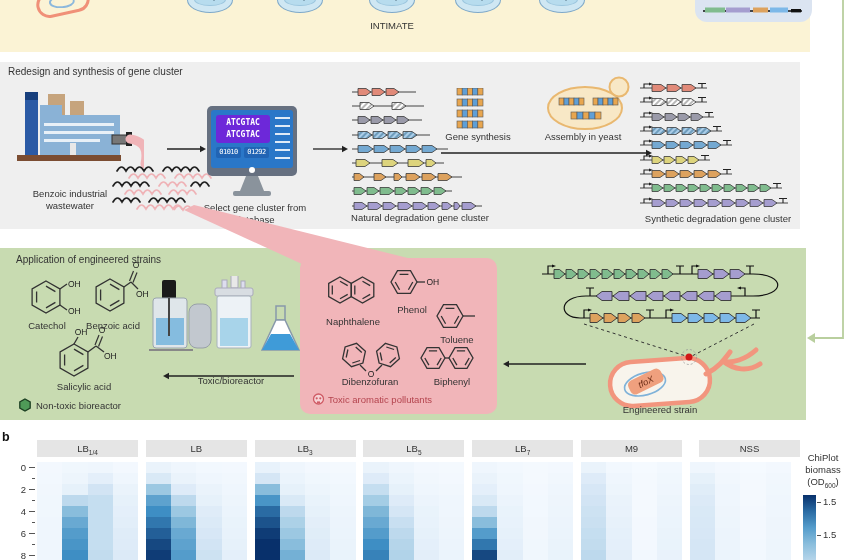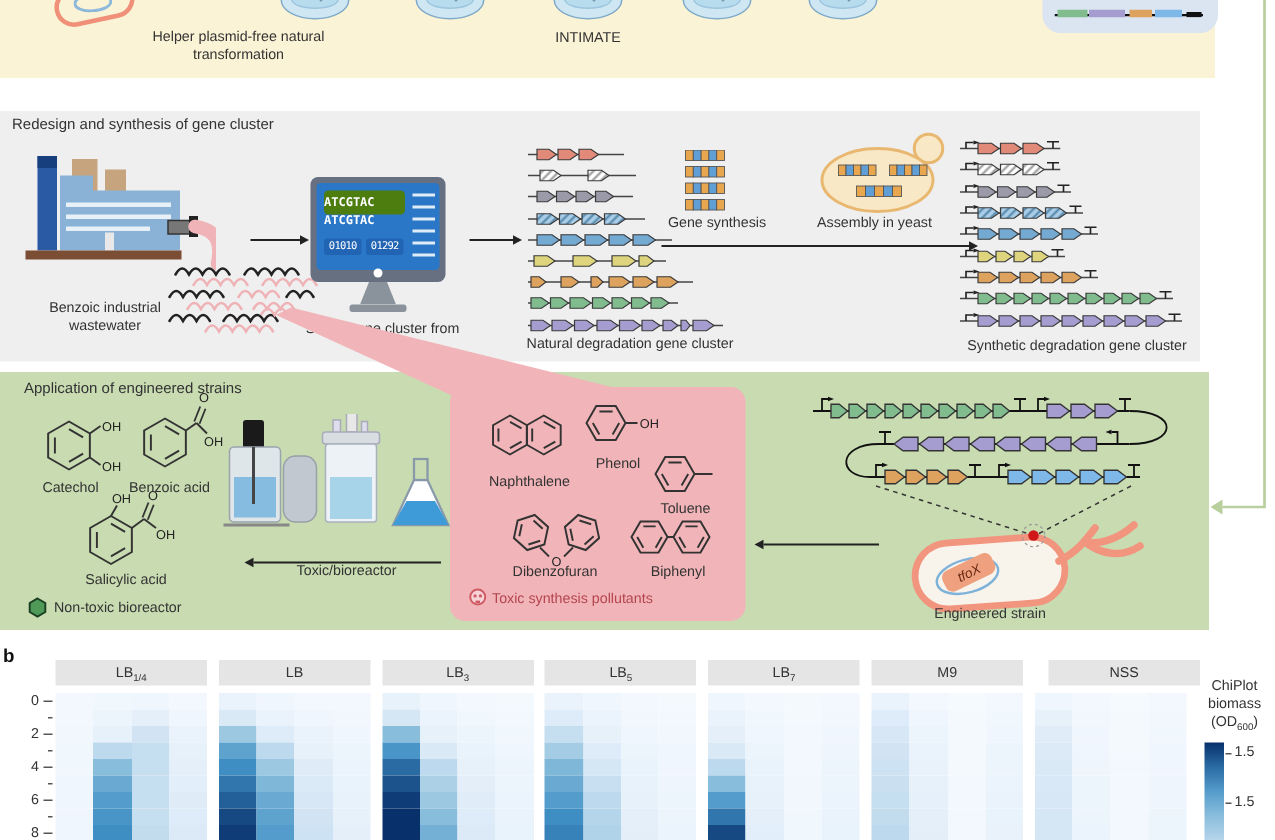--- a/index.html
+++ b/index.html
@@ -4,33 +4,33 @@
 <style>
 *{margin:0;padding:0;box-sizing:border-box}
 html,body{background:#fff}
 #root{position:relative;width:850px;height:560px;overflow:hidden;background:#fff;
   font-family:"Liberation Sans","DejaVu Sans",sans-serif;color:#333}
 .abs{position:absolute}
 .lbl{font-size:9.5px;line-height:11.5px;color:#333;text-align:center}
 .lbl-left{font-size:9.5px;line-height:11.5px;color:#333;text-align:left}
 .ttl{font-size:10px;color:#333}
 .panel-yellow{left:0;top:0;width:810px;height:52px;background:#fbf3d5}
-.panel-gray{left:0;top:74px;width:800px;height:167px;background:#efefef}
+.panel-gray{left:0;top:62px;width:800px;height:167px;background:#efefef}
 .panel-green{left:0;top:248px;width:806px;height:172px;background:#c8dbb1}
 .panel-b{left:0;top:430px;width:850px;height:130px;background:#fff;overflow:hidden}
 .pinkbox{left:300px;top:10px;width:197px;height:156px;background:#f1b5b9;border-radius:10px}
 .legendbox{left:695px;top:-20px;width:117px;height:42px;background:#dbe4f1;border-radius:12px}
 .dish{position:absolute;width:46px;height:26px;border-radius:50%;background:#cfe7f3;border:1.5px solid #7fa9c9}
 .dish i{position:absolute;left:6px;top:5px;width:32px;height:13px;border-radius:50%;background:#b7dcee;border:1px solid #9cc6de}
 .dish b{position:absolute;width:2px;height:2px;border-radius:50%}
 .plasmid-o{position:absolute;left:36px;top:-11px;width:54px;height:26px;border:3.5px solid #f09078;border-radius:13px;transform:rotate(-12deg)}
 .plasmid-o i{position:absolute;left:10px;top:3px;width:26px;height:13px;border:2px solid #8cb8dc;border-radius:50%;border-top-color:transparent;transform:rotate(8deg)}
 .mon-frame{width:90px;height:70px;background:#667080;border-radius:5px;position:relative}
 .mon-screen{position:absolute;left:4px;top:4px;right:4px;bottom:8px;background:#2a77c8;border-radius:3px}
-.mon-dna{position:absolute;left:5px;top:5px;width:54px;height:16px;background:#4d7c0f;border-radius:3px;color:#fff;font:bold 8px/12px "DejaVu Sans Mono",monospace;padding-top:2px}
+.mon-dna{position:absolute;left:5px;top:5px;width:54px;height:28px;background:#6d28d9;border-radius:3px;color:#fff;font:bold 8px/12px "DejaVu Sans Mono",monospace;text-align:center;padding-top:2px}
 .mon-chips{position:absolute;left:5px;top:37px;display:flex;gap:3px}
 .mon-chips span{display:block;width:25px;height:11px;background:#2164b4;border-radius:2px;color:#fff;font:7px/11px "DejaVu Sans Mono",monospace;text-align:center;letter-spacing:-0.5px}
 .mon-menu{position:absolute;right:3px;top:7px;width:15px}
 .mon-menu i{display:block;height:2px;background:rgba(255,255,255,.85);margin-bottom:6px}
 .mon-dot{position:absolute;left:42px;bottom:3px;width:6px;height:6px;border-radius:50%;background:#fff}
 .mon-stand{position:absolute;left:33px;top:70px;width:24px;height:15px;background:#8a939c;clip-path:polygon(25% 0,75% 0,100% 100%,0 100%)}
 .mon-base{position:absolute;left:26px;top:85px;width:38px;height:5px;background:#8a939c;border-radius:2px}
 .hm-head{position:absolute;top:10px;width:101px;height:17px;background:#e5e5e5;font-size:9.5px;line-height:17px;text-align:center;color:#333}
 .hm-head sub{font-size:6.5px}
 .hm-cell{position:absolute;width:25.3px;height:11px}
@@ -65,21 +65,20 @@
         </div>
         <div class="dish" style="left: 455px; top: -13px;">
           <i></i>
           <b style="left:25px;top:11px;background:#79a"></b>
         </div>
         <div class="dish" style="left: 539px; top: -13px;">
           <i></i>
           <b style="left:25px;top:11px;background:#79a"></b>
         </div>
       </div>
-    <div class="abs lbl" style="left:88px;top:19px;width:142px">Helper plasmid-free natural transformation</div>
     <div class="abs lbl" style="left:352px;top:20px;width:80px">INTIMATE</div>
     <div class="abs legendbox">
       <div class="leg-genes" id="legend-genes"><svg width="101" height="10">
             <line x1="0" y1="5" x2="99" y2="5" stroke="#111" stroke-width="1.5"></line>
             <rect x="2" y="1.5" width="20" height="5" fill="#80bc8e"></rect>
             <rect x="23" y="1.5" width="24" height="5" fill="#a59dcf"></rect>
             <rect x="50" y="1.5" width="15" height="5" fill="#dda25e"></rect>
             <rect x="67" y="1.5" width="18" height="5" fill="#7db8e8"></rect>
             <rect x="88" y="3" width="10" height="3.4" fill="#111"></rect>
           </svg></div>
@@ -512,21 +511,21 @@
       <div class="abs lbl" style="left:80px;top:46px;width:64px">Phenol</div>
       <div class="abs lbl" style="left:125px;top:76px;width:64px">Toluene</div>
       <div class="abs lbl" style="left:22px;top:118px;width:96px">Dibenzofuran</div>
       <div class="abs lbl" style="left:112px;top:118px;width:80px">Biphenyl</div>
       <div class="abs" id="skull" style="left:12px;top:134px"><svg width="13" height="13">
             <circle cx="6.5" cy="6" r="5" fill="#f6d3d6" stroke="#cf5a64" stroke-width="1.3"></circle>
             <circle cx="4.7" cy="5.3" r="1.1" fill="#cf5a64"></circle>
             <circle cx="8.3" cy="5.3" r="1.1" fill="#cf5a64"></circle>
             <rect x="5" y="8.4" width="3" height="1.6" fill="#cf5a64"></rect>
           </svg></div>
-      <div class="abs lbl-left" style="left:28px;top:136px;width:160px;color:#b4444e">Toxic synthesis pollutants</div>
+      <div class="abs lbl-left" style="left:28px;top:136px;width:160px;color:#b4444e">Toxic aromatic pollutants</div>
     </div>
 
     <div class="abs" id="arrow5" style="left:502px;top:107px"><svg width="88" height="10">
           <line x1="7" y1="5" x2="84" y2="5" stroke="#222" stroke-width="1.3"></line>
           <path d="M7,1.8 L1,5 L7,8.2 Z" fill="#222"></path>
         </svg></div>
     <div class="abs" id="integrated" style="left:540px;top:12px"><svg width="268" height="162">
           <line x1="2" y1="14" x2="213" y2="14" stroke="#111" stroke-width="1.2"></line>
           <path d="M213,14 C246,14 246,36 213,36" fill="none" stroke="#111" stroke-width="1.2"></path>
           <line x1="46" y1="36" x2="213" y2="36" stroke="#111" stroke-width="1.2"></line>

